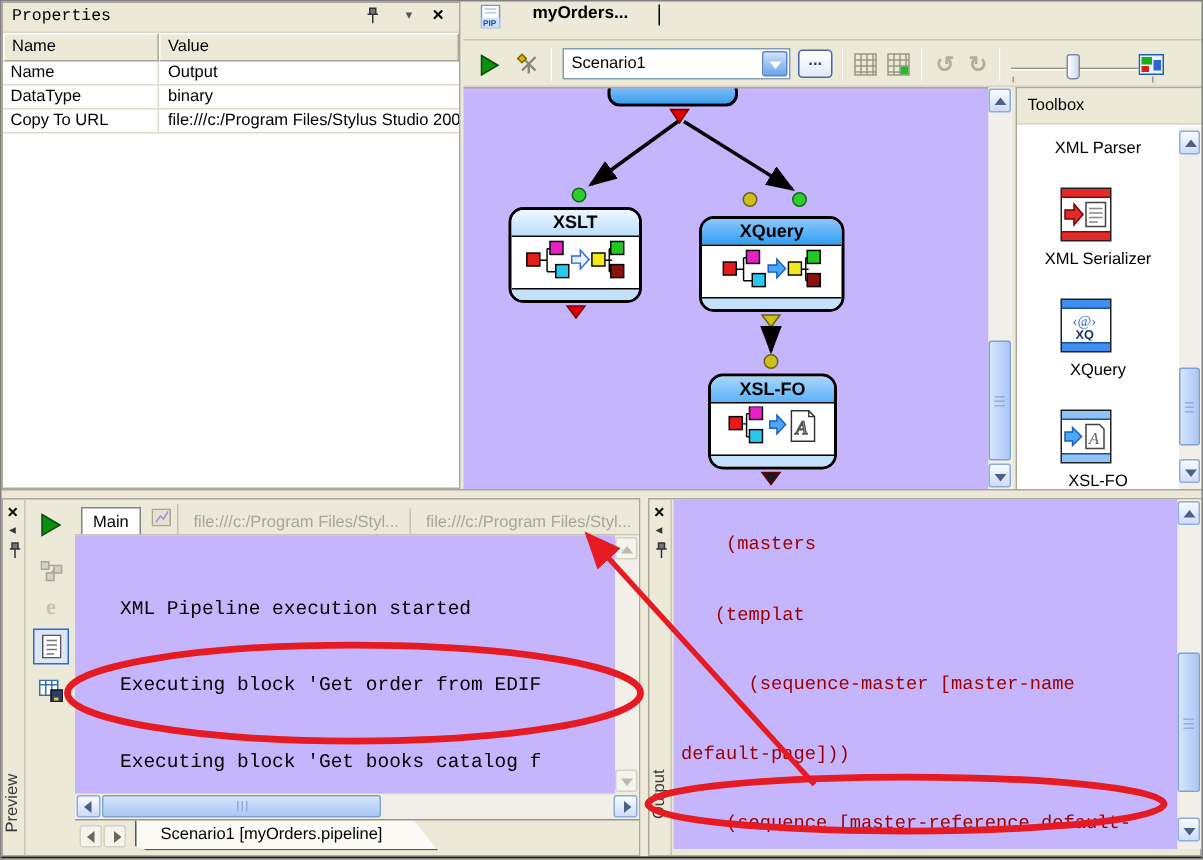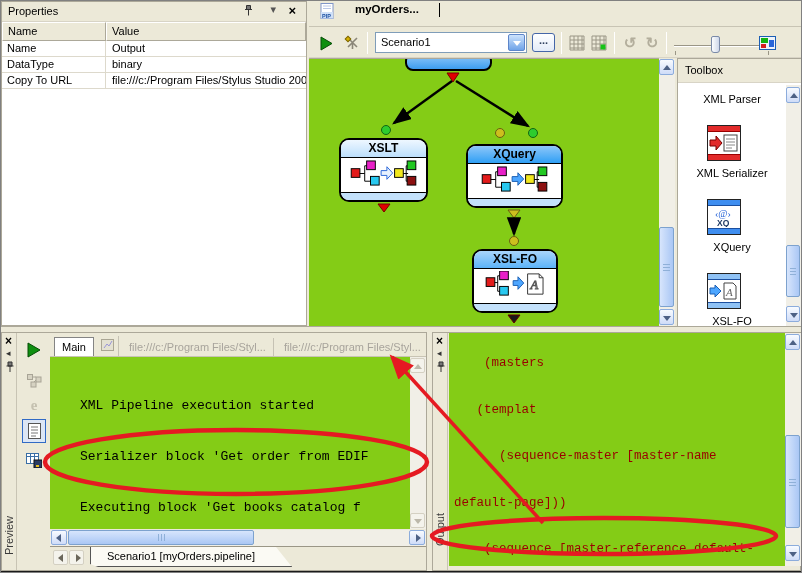--- a/index.html
+++ b/index.html
@@ -1,20 +1,20 @@
 <!DOCTYPE html>
 <html><head>
 <meta charset="utf-8">
 <style>
   *{margin:0;padding:0;box-sizing:border-box;}
   html,body{width:802px;height:573px;overflow:hidden;}
   body{font-family:"Liberation Sans",sans-serif;font-size:11px;background:#ece9d8;position:relative;color:#000;}
   .abs{position:absolute;}
   .panel-border{border:1px solid #aca899;}
-  .white{background:#84cc16;}
+  .white{background:#c4b5fd;}
   .beige{background:#ece9d8;}
   .mono{font-family:"Liberation Mono",monospace;white-space:pre;}
   .vlabel{font-size:11px;color:#3a3a3a;transform:rotate(-90deg);width:60px;height:13px;text-align:center;}
   
   .sb-btn{background:linear-gradient(#f8fbff,#cfdcf8);border:1px solid #8cacdc;border-radius:2px;position:absolute;}
   .sb-btn.dis{background:#f4f3ec;border-color:#d4d0c2;}
   .sb-track{background:#f1efe7;position:absolute;}
   .sb-thumb{background:linear-gradient(90deg,#d7e5fc,#aac7f5);border:1px solid #7da2ce;border-radius:2px;position:absolute;}
   .sb-thumb.h{background:linear-gradient(#d7e5fc,#aac7f5);}
   .tri{width:0;height:0;position:absolute;}
@@ -44,21 +44,21 @@
   
   .tbx-label{width:104px;text-align:center;font-size:11px;position:absolute;}
   .tbx-icon{position:absolute;width:34px;height:36px;border:1px solid #222;background:#fff;}
   .tbx-icon .band{position:absolute;left:0;right:0;height:6px;}
   .toolbtn{position:absolute;display:flex;align-items:center;justify-content:center;}
 </style>
 </head>
 <body>
 
 <div class="abs panel-border" style="left:1px;top:1px;width:306px;height:325px;background:#fff;">
-  <div class="abs beige" style="left:0;top:0;right:0;height:20px;border-bottom:1px solid #d8d4c6;">
+  <div class="abs beige" style="left:0;top:0;right:0;height:20px;border-bottom:1px solid #d8d4c6;font-family:Liberation Mono, monospace;">
     <span class="abs" style="left:6px;top:3px;">Properties</span>
     <span class="abs" style="right:52px;top:2px;">
       <svg width="11" height="13">
           <path d="M3.5 1.5h4v4h-4z M5.5 5.5v6 M2 5.5h7" stroke="#333" fill="#777"></path>
         </svg>
     </span>
     <span class="abs" style="right:30px;top:1px;color:#555;">▾</span>
     <span class="abs" style="right:10px;top:1px;font-weight:bold;font-size:13px;">×</span>
   </div>
   <div class="abs" style="left:0;top:20px;right:0;height:19px;display:flex;">
@@ -341,21 +341,21 @@
         <path d="M3 9l3-4 2 2 3-5" stroke="#9a96d8" fill="none"></path>
       </svg>
     </span>
     <span class="ctab">file:///c:/Program Files/Styl...</span>
     <span class="ctab">file:///c:/Program Files/Styl...</span>
   </div>
 
   <div class="abs white" style="left:48px;top:24px;width:360px;height:172px;overflow:hidden;">
     <div class="mono" style="padding:6px 0 0 30px;font-size:13px;line-height:17px;">
       <div>XML Pipeline execution started</div>
-      <div>Serializer block 'Get order from EDIF</div>
+      <div>Executing block 'Get order from EDIF</div>
       <div>Executing block 'Get books catalog f</div>
       
       
       
       
       
     </div>
   </div>
 
   <div class="sb-track" style="left:408px;top:24px;width:16px;height:172px;">

